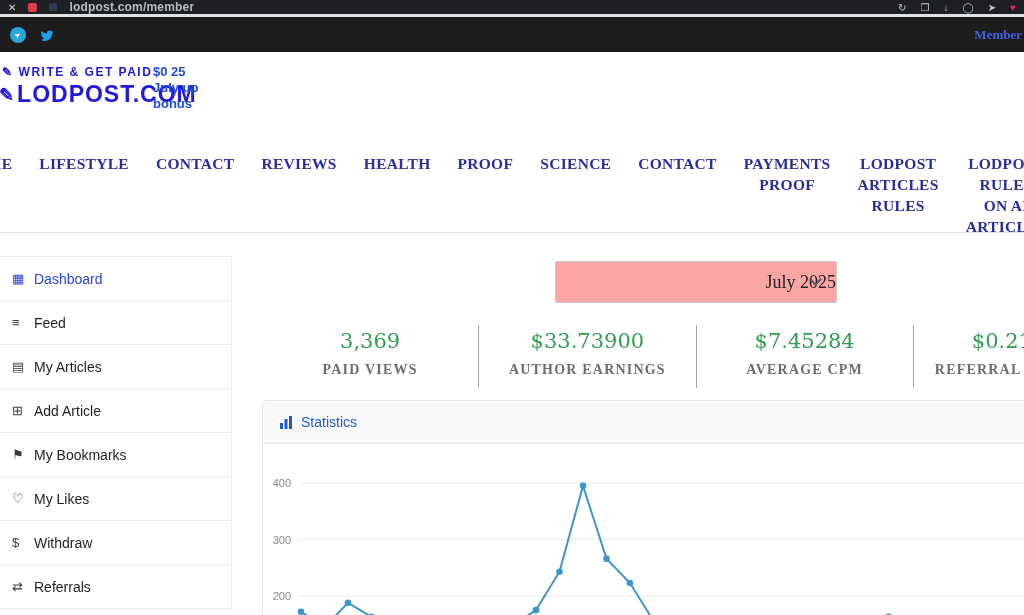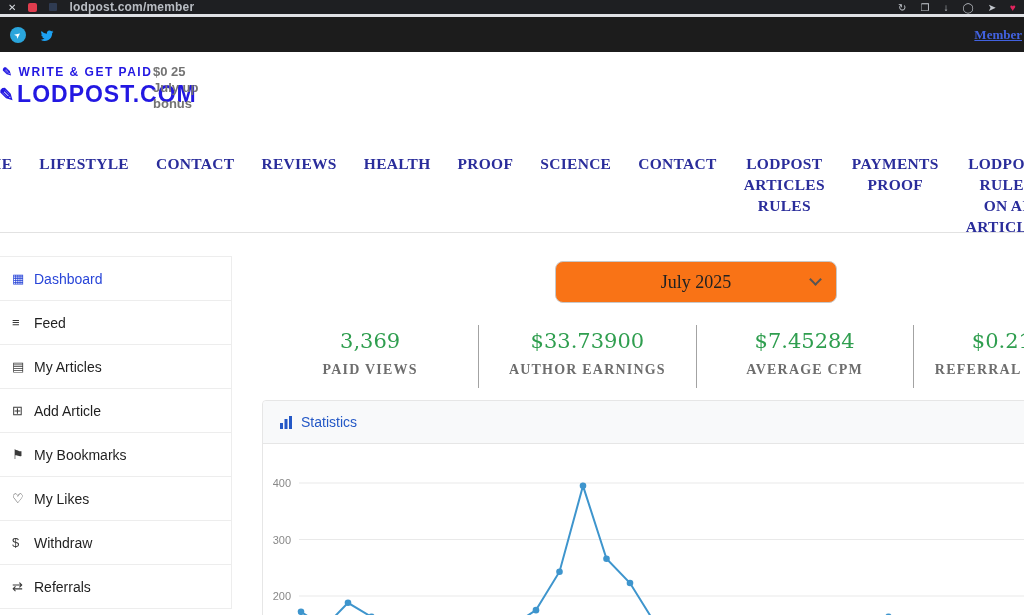--- a/index.html
+++ b/index.html
@@ -18,30 +18,30 @@
   .heart-red { color:#e0245e !important; }
   .page-top-strip { height:3px; background:#dfe1e5; }
 
   
   .social-bar { height:35px; background:#1c1c1c; display:flex; align-items:center; padding:0 10px; }
   .tg-circle { width:16px; height:16px; border-radius:50%; background:#2aa5dc; display:flex;
                align-items:center; justify-content:center; margin-right:12px; }
   .tg-circle span { color:#fff; font-size:8px; transform:rotate(-38deg) translateX(-1px); }
   .tw-svg { width:17px; height:14px; fill:#1da1f2; }
   .member-link { margin-left:auto; margin-right:-8px; color:#4262e0; font-weight:bold;
-                 font-size:13px; font-family:"Liberation Serif", serif; white-space:nowrap;text-decoration:underline; }
+                 font-size:13px; font-family:"Liberation Serif", serif; white-space:nowrap; }
 
   
   .site-header { height:84px; position:relative; background:#fff; }
   .logo { position:absolute; left:2px; top:13px; color:#2318e2; cursor:pointer; }
   .logo-top { font-size:12px; font-weight:bold; letter-spacing:1.5px; display:flex; gap:5px; align-items:center; }
   .logo-main { font-size:23px; font-weight:800; letter-spacing:1px; margin-top:2px;
                display:flex; align-items:center; gap:2px; }
   .logo-main .quill { font-size:18px; margin-left:-3px; }
-  .bonus { position:absolute; left:153px; top:12px; color:#737373; font-weight:bold;
+  .bonus { position:absolute; left:153px; top:12px; color:#1d4ed8; font-weight:bold;
            font-size:13px; line-height:16px; }
 
   
   .nav { height:97px; border-bottom:1px solid #e2e2e2; padding-top:17px; overflow:hidden; }
   .nav-inner { display:flex; gap:27px; margin-left:-38px; align-items:flex-start; }
   .nav-item { font-family:"Liberation Serif", serif; font-weight:bold; font-size:15.5px;
               color:#2a2d9b; letter-spacing:.3px; white-space:nowrap; line-height:21px; cursor:pointer; }
   .nav-item.wrap { white-space:normal; text-align:center; }
   .w92  { width:92px; }
   .w88  { width:88px; }
@@ -54,22 +54,22 @@
              border-right:1px solid #ededed; list-style:none; }
   .side-item { height:44px; display:flex; align-items:center; padding:0 12px;
                border-bottom:1px solid #ededed; font-size:14px; color:#1f1f1f; cursor:pointer; background:#fff; }
   .side-item .s-icon { width:22px; font-size:13px; color:#3a3a3a; flex:none; }
   .side-item.active, .side-item.active .s-icon { color:#2845d8; }
 
   .main { flex:none; width:900px; padding:28px 0 0 30px; }
   .main-inner { width:868px; }
 
   .month-select { width:282px; height:42px; margin:0 auto 22px; border:1px solid #c8c8c8;
-                  border-radius:8px; background:#f97316; display:flex; align-items:center;
-                  justify-content:center; font-family:"Liberation Serif", serif; font-size:18px;
+                  border-radius:2px; background:#fca5a5; display:flex; align-items:center;
+                  justify-content:flex-end; font-family:"Liberation Serif", serif; font-size:18px;
                   color:#222; position:relative; cursor:pointer; }
   .chev { width:9px; height:9px; border-right:2px solid #555; border-bottom:2px solid #555;
           transform:rotate(45deg); position:absolute; right:16px; top:13px; }
 
   .stats-row { display:flex; width:868px; margin-bottom:12px; }
   .stat-cell { flex:1; text-align:center; padding:4px 0 10px; }
   .stat-cell + .stat-cell { border-left:1px solid #a3a3a3; }
   .stat-value { font-family:"DejaVu Serif", serif; font-size:21px; color:#2f9e4f; margin-bottom:9px; }
   .stat-label { font-size:14px; font-weight:bold; color:#6d6d6d; letter-spacing:1.2px;
                 font-family:"Liberation Serif", serif; }
@@ -133,22 +133,22 @@
   <div class="nav">
     <div class="nav-inner">
       <span class="nav-item">HOME</span>
       <span class="nav-item">LIFESTYLE</span>
       <span class="nav-item">CONTACT</span>
       <span class="nav-item">REVIEWS</span>
       <span class="nav-item">HEALTH</span>
       <span class="nav-item">PROOF</span>
       <span class="nav-item">SCIENCE</span>
       <span class="nav-item">CONTACT</span>
+      <span class="nav-item wrap w92">PAYMENTS PROOF</span>
       <span class="nav-item wrap w88">LODPOST ARTICLES RULES</span>
-      <span class="nav-item wrap w92">PAYMENTS PROOF</span>
       <span class="nav-item wrap w112">LODPOST RULES ON AI ARTICLES</span>
 
     </div>
   </div>
 
   <div class="content">
 
     <ul class="sidebar">
       <li class="side-item active">
         <span class="s-icon">▦</span>

